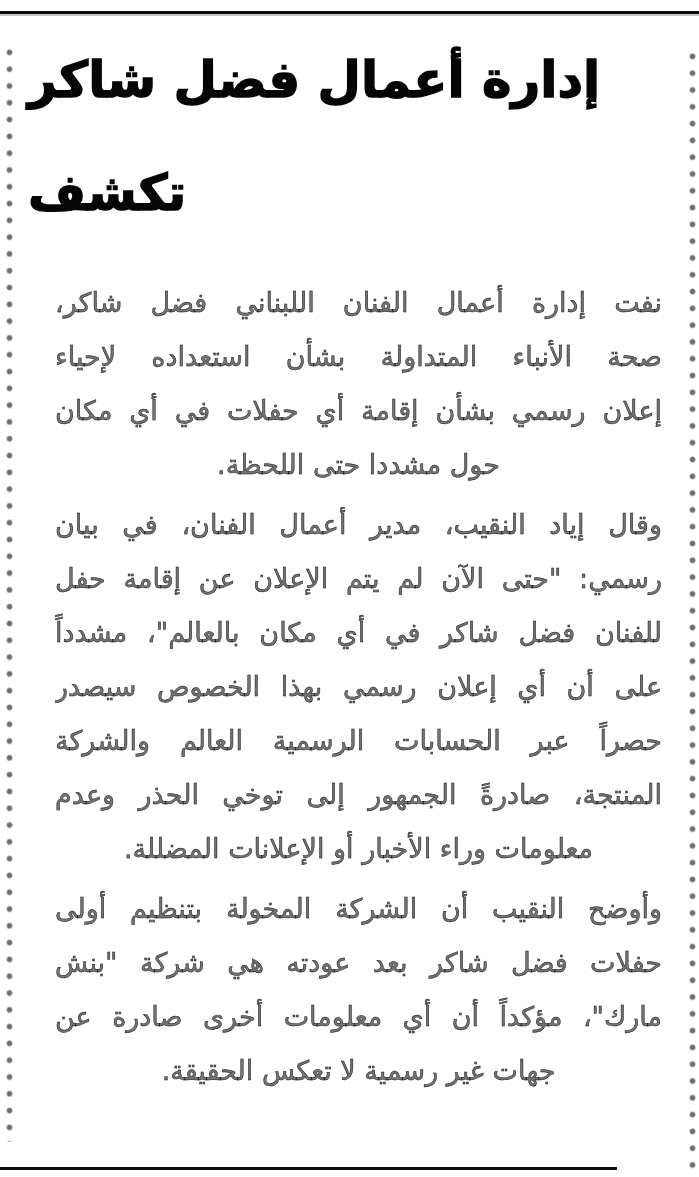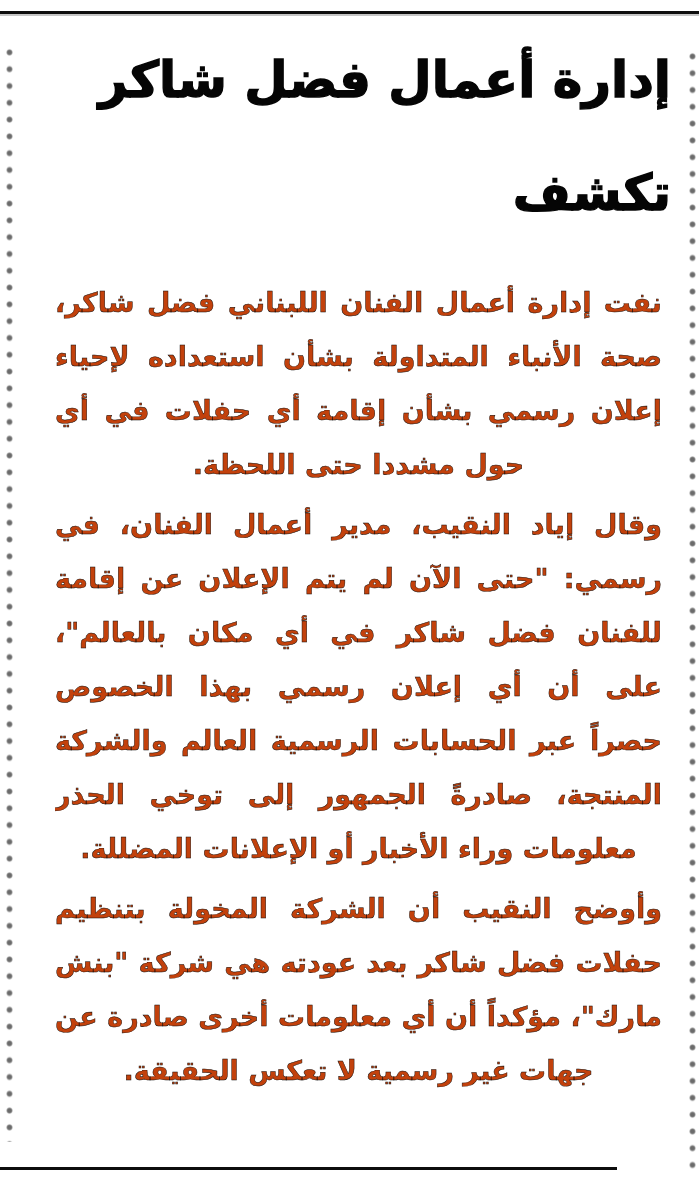--- a/index.html
+++ b/index.html
@@ -40,36 +40,36 @@
     background-repeat: repeat-y;
     background-position: center top;
   }
   .dots-left  { left: 5px;  top: 44px; height: 1098px; }
   .dots-right { left: 688px; top: 48px; height: 1126px; }
   
   .headline {
     position: absolute;
     top: 24px; right: 28px; left: 28px;
     margin: 0;
-    text-align: right;
+    text-align: left;
     font-size: 50px;
     line-height: 113px;
     font-weight: bold;
     color: #050505;
     -webkit-text-stroke: 1.4px #050505;
     letter-spacing: 0;
   }
   .headline .hl { display: block; }
   
   .article-body {
     position: absolute;
     top: 276px; right: 37px; left: 55px;
     font-size: 27px;
-    font-weight: bold;
-    color: #c2410c;
+    font-weight: normal;
+    color: #737373;
     -webkit-text-stroke: 0.45px #0a0a0a;
   }
   .para { margin: 0; }
   .para + .para { margin-top: 6px; }
   .line {
     height: 54px;
     line-height: 54px;
     text-align: justify;
     text-align-last: justify;
     overflow: hidden;

